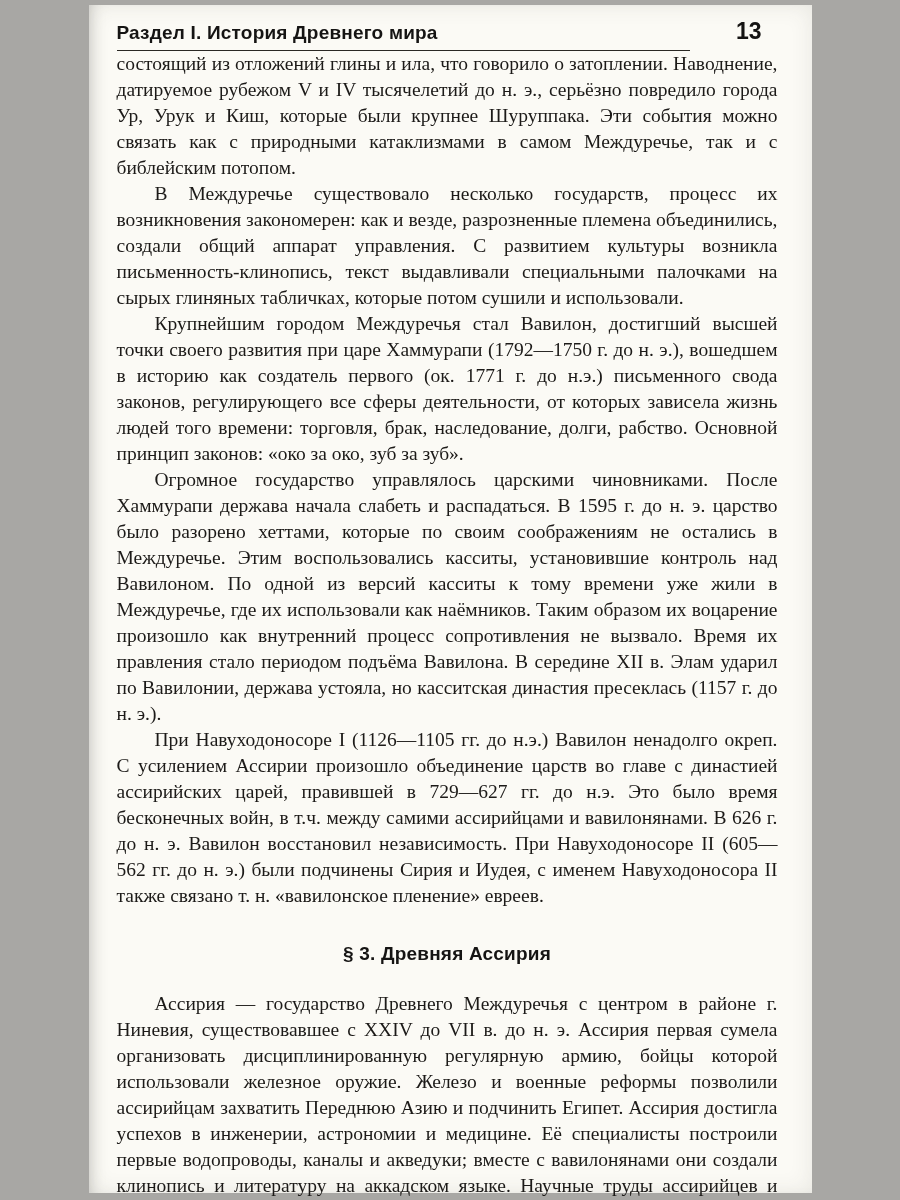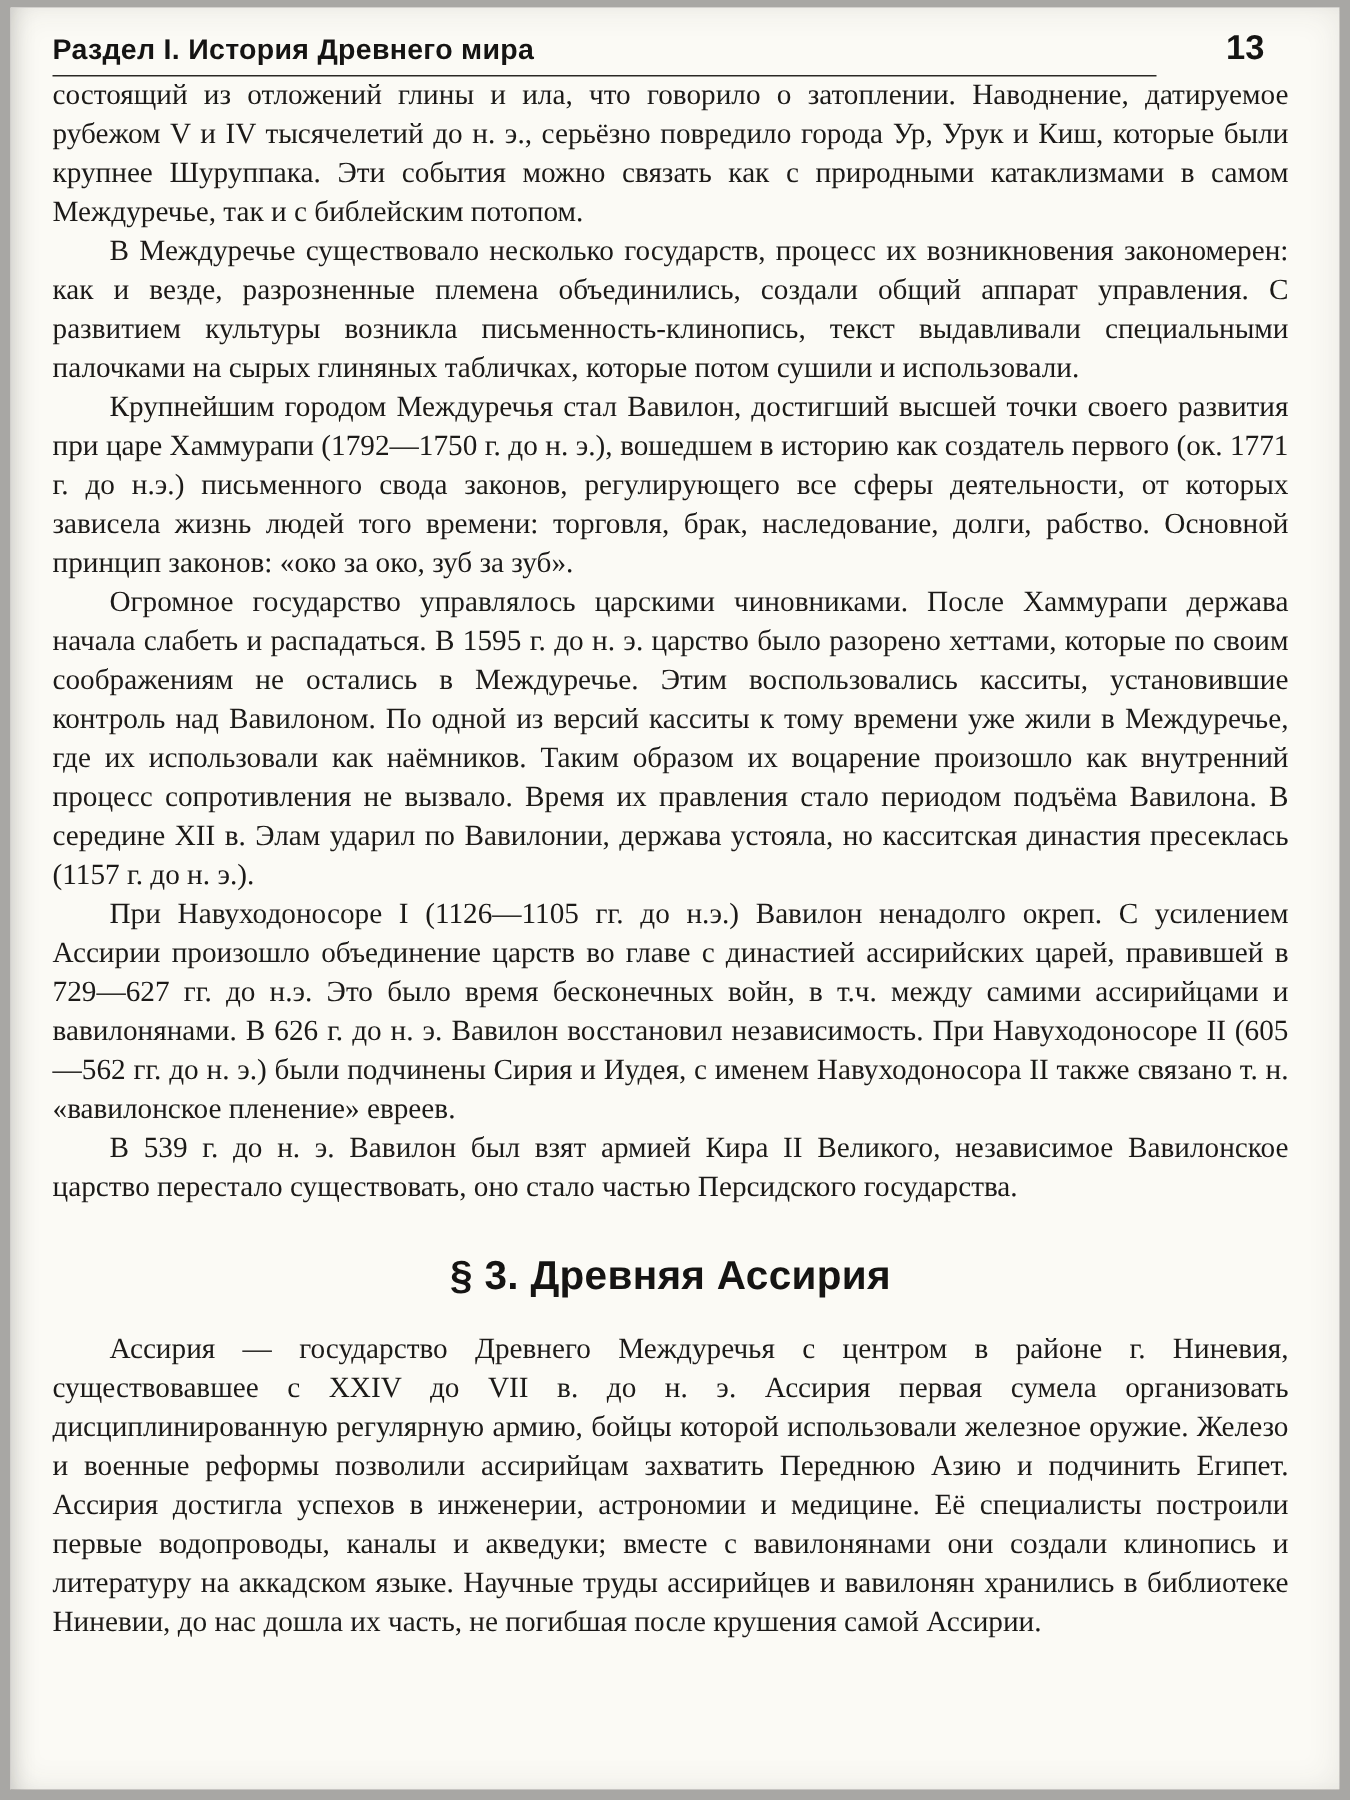--- a/index.html
+++ b/index.html
@@ -3,21 +3,21 @@
 <meta charset="utf-8">
 <style>
   * { margin: 0; padding: 0; box-sizing: border-box; }
   html, body { width: 900px; height: 1200px; }
   body {
     background: #a8a7a4;
     font-family: "Liberation Serif", serif;
     overflow: hidden;
   }
   .page {
-    width: 886px;
+    width: 723px;
     height: 1188px;
     margin: 5px auto 7px;
     background: #fbfaf5;
     padding: 13px 34px 24px 28px;
     box-shadow: inset 0 0 22px rgba(60,55,45,0.10), inset 12px 0 18px -14px rgba(0,0,0,0.25);
     position: relative;
   }
   .page-header {
     display: flex;
     justify-content: space-between;
@@ -51,21 +51,21 @@
   }
   .body-text p {
     text-indent: 38px;
   }
   .body-text p.continued {
     text-indent: 0;
   }
   .section-heading {
     font-family: "Liberation Sans", sans-serif;
     font-weight: 700;
-    font-size: 27px;
+    font-size: 19px;
     text-align: center;
     color: #151413;
     margin: 32px 0 24px;
     letter-spacing: 0.2px;
   }
 </style>
 </head>
 <body>
 
 <div class="page">
@@ -76,20 +76,19 @@
   </header>
 
   <hr class="header-rule">
 
   <main class="body-text">
     <p class="continued">состоящий из отложений глины и ила, что говорило о затоплении. Наводнение, датируемое рубежом V и IV тысячелетий до н. э., серьёзно повредило города Ур, Урук и Киш, которые были крупнее Шуруппака. Эти события можно связать как с природными катаклизмами в самом Междуречье, так и с библейским потопом.</p>
     <p>В Междуречье существовало несколько государств, процесс их возникновения закономерен: как и везде, разрозненные племена объединились, создали общий аппарат управления. С развитием культуры возникла письменность-клинопись, текст выдавливали специальными палочками на сырых глиняных табличках, которые потом сушили и использовали.</p>
     <p>Крупнейшим городом Междуречья стал Вавилон, достигший высшей точки своего развития при царе Хаммурапи (1792—1750 г. до н. э.), вошедшем в историю как создатель первого (ок. 1771 г. до н.э.) письменного свода законов, регулирующего все сферы деятельности, от которых зависела жизнь людей того времени: торговля, брак, наследование, долги, рабство. Основной принцип законов: «око за око, зуб за зуб».</p>
     <p>Огромное государство управлялось царскими чиновниками. После Хаммурапи держава начала слабеть и распадаться. В 1595 г. до н. э. царство было разорено хеттами, которые по своим соображениям не остались в Междуречье. Этим воспользовались касситы, установившие контроль над Вавилоном. По одной из версий касситы к тому времени уже жили в Междуречье, где их использовали как наёмников. Таким образом их воцарение произошло как внутренний процесс сопротивления не вызвало. Время их правления стало периодом подъёма Вавилона. В середине XII в. Элам ударил по Вавилонии, держава устояла, но касситская династия пресеклась (1157 г. до н. э.).</p>
     <p>При Навуходоносоре I (1126—1105 гг. до н.э.) Вавилон ненадолго окреп. С усилением Ассирии произошло объединение царств во главе с династией ассирийских царей, правившей в 729—627 гг. до н.э. Это было время бесконечных войн, в т.ч. между самими ассирийцами и вавилонянами. В 626 г. до н. э. Вавилон восстановил независимость. При Навуходоносоре II (605—562 гг. до н. э.) были подчинены Сирия и Иудея, с именем Навуходоносора II также связано т. н. «вавилонское пленение» евреев.</p>
-    <p>В 539 г. до н. э. Вавилон был взят армией Кира II Великого, независимое Вавилонское царство перестало существовать, оно стало частью Персидского государства.</p>
 
     <h2 class="section-heading">§ 3. Древняя Ассирия</h2>
 
     <p>Ассирия — государство Древнего Междуречья с центром в районе г. Ниневия, существовавшее с XXIV до VII в. до н. э. Ассирия первая сумела организовать дисциплинированную регулярную армию, бойцы которой использовали железное оружие. Железо и военные реформы позволили ассирийцам захватить Переднюю Азию и подчинить Египет. Ассирия достигла успехов в инженерии, астрономии и медицине. Её специалисты построили первые водопроводы, каналы и акведуки; вместе с вавилонянами они создали клинопись и литературу на аккадском языке. Научные труды ассирийцев и вавилонян хранились в библиотеке Ниневии, до нас дошла их часть, не погибшая после крушения самой Ассирии.</p>
   </main>
 
 </div>
 
 </body></html>

